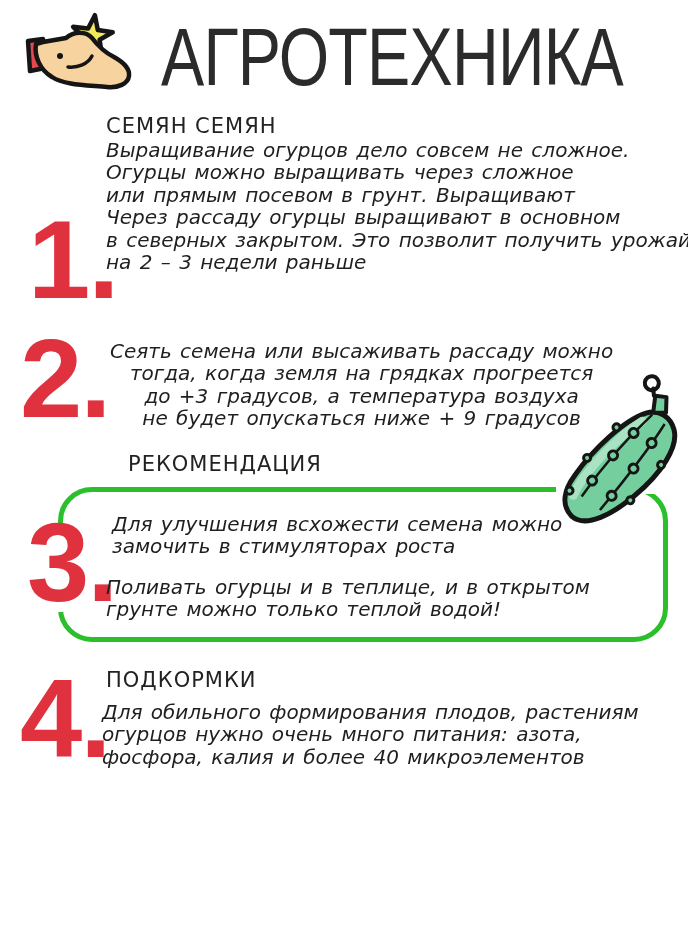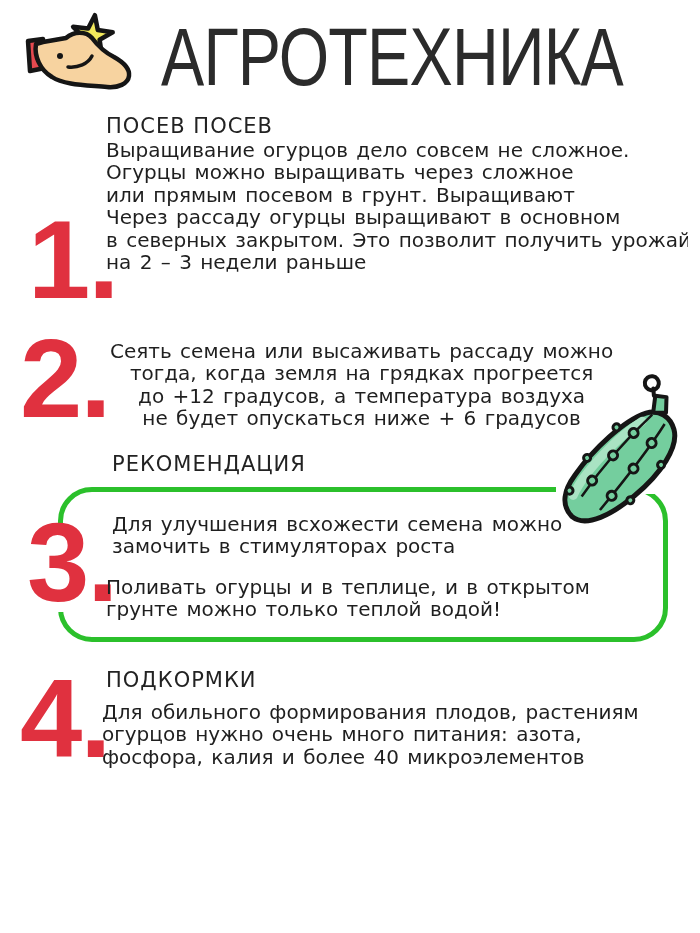--- a/index.html
+++ b/index.html
@@ -22,23 +22,23 @@
   }
   .n1 { left:28px; top:204px; }
   .n2 { left:20px; top:323px; }
   .n3 { left:27px; top:507px; }
   .n4 { left:20px; top:663px; }
   .heading {
     position:absolute; z-index:3; font-size:21px; line-height:24px;
     letter-spacing:1px; color:#222222; white-space:nowrap;
   }
   .h-sow  { left:106px; top:114px; }
-  .h-rec  { left:112px; top:452px; }
+  .h-rec  { left:128px; top:452px; }
   .h-feed { left:106px; top:668px; }
-  .body { position:absolute; z-index:3; font-size:20px; line-height:22.4px; word-spacing:2px; }
+  .body { position:absolute; z-index:3; font-size:20px; line-height:22.4px; word-spacing:2px;font-style:italic; }
   .s1 { left:106px; top:139px; }
   .s2 { left:110px; top:340px;text-align:center; }
   .b1 { left:112px; top:513px; }
   .b2 { left:106px; top:576px; }
   .s4 { left:102px; top:701px; }
   .ln { white-space:nowrap; }
   .greenbox {
     position:absolute; left:58px; top:487px; width:610px; height:155px;
     border:5px solid #2bc02b; border-radius:34px; box-sizing:border-box;
     background:transparent; z-index:1;
@@ -58,36 +58,36 @@
     <polygon points="84.9,9.2 87.8,24 102.7,26.3 89.6,33.7 91.8,48.5 80.8,38.3 67.4,45.1 73.7,31.5 63.1,20.8 78.1,22.6" fill="#f2e95c" stroke="#151515" stroke-width="4.5" stroke-linejoin="round"></polygon>
     <polygon points="18,35 33,33 35,62 20,65" fill="#e5494f" stroke="#151515" stroke-width="4.5" stroke-linejoin="round"></polygon>
     <path d="M33,36 L56,32 C64,25 76,25 82,32 C88,40 96,47 104,51 C113,56 120,62 119,70 C118,78 108,82 97,81 C76,79 54,79 42,71 C30,64 24,50 26,38 Z" fill="#f7d3a0" stroke="#151515" stroke-width="4.5" stroke-linejoin="round"></path>
     <path d="M82,50 C78,58 68,62 58,61" fill="none" stroke="#151515" stroke-width="3.5" stroke-linecap="round"></path>
     <circle cx="50" cy="50" r="3" fill="#151515"></circle>
   </svg>
 
   <h1 class="title">АГРОТЕХНИКА</h1>
 
   <div class="num n1">1.</div>
-  <div class="heading h-sow">ПОСЕВ ПОСЕВ</div>
+  <div class="heading h-sow">СЕМЯН СЕМЯН</div>
   <div class="body s1">
     <div class="ln">Выращивание огурцов дело совсем не сложное.</div>
     <div class="ln">Огурцы можно выращивать через сложное</div>
     <div class="ln">или прямым посевом в грунт. Выращивают</div>
     <div class="ln">Через рассаду огурцы выращивают в основном</div>
     <div class="ln">в северных закрытом. Это позволит получить урожай</div>
     <div class="ln">на 2 – 3 недели раньше</div>
   </div>
 
   <div class="num n2">2.</div>
   <div class="body s2">
     <div class="ln">Сеять семена или высаживать рассаду можно</div>
     <div class="ln">тогда, когда земля на грядках прогреется</div>
-    <div class="ln">до +12 градусов, а температура воздуха</div>
-    <div class="ln">не будет опускаться ниже + 6 градусов</div>
+    <div class="ln">до +3 градусов, а температура воздуха</div>
+    <div class="ln">не будет опускаться ниже + 9 градусов</div>
   </div>
 
   <div class="heading h-rec">РЕКОМЕНДАЦИЯ</div>
   <div class="greenbox"></div>
   <div class="patch patch-top"></div>
   <div class="patch patch-left"></div>
   <div class="num n3">3.</div>
   <div class="body b1">
     <div class="ln">Для улучшения всхожести семена можно</div>
     <div class="ln">замочить в стимуляторах роста</div>

